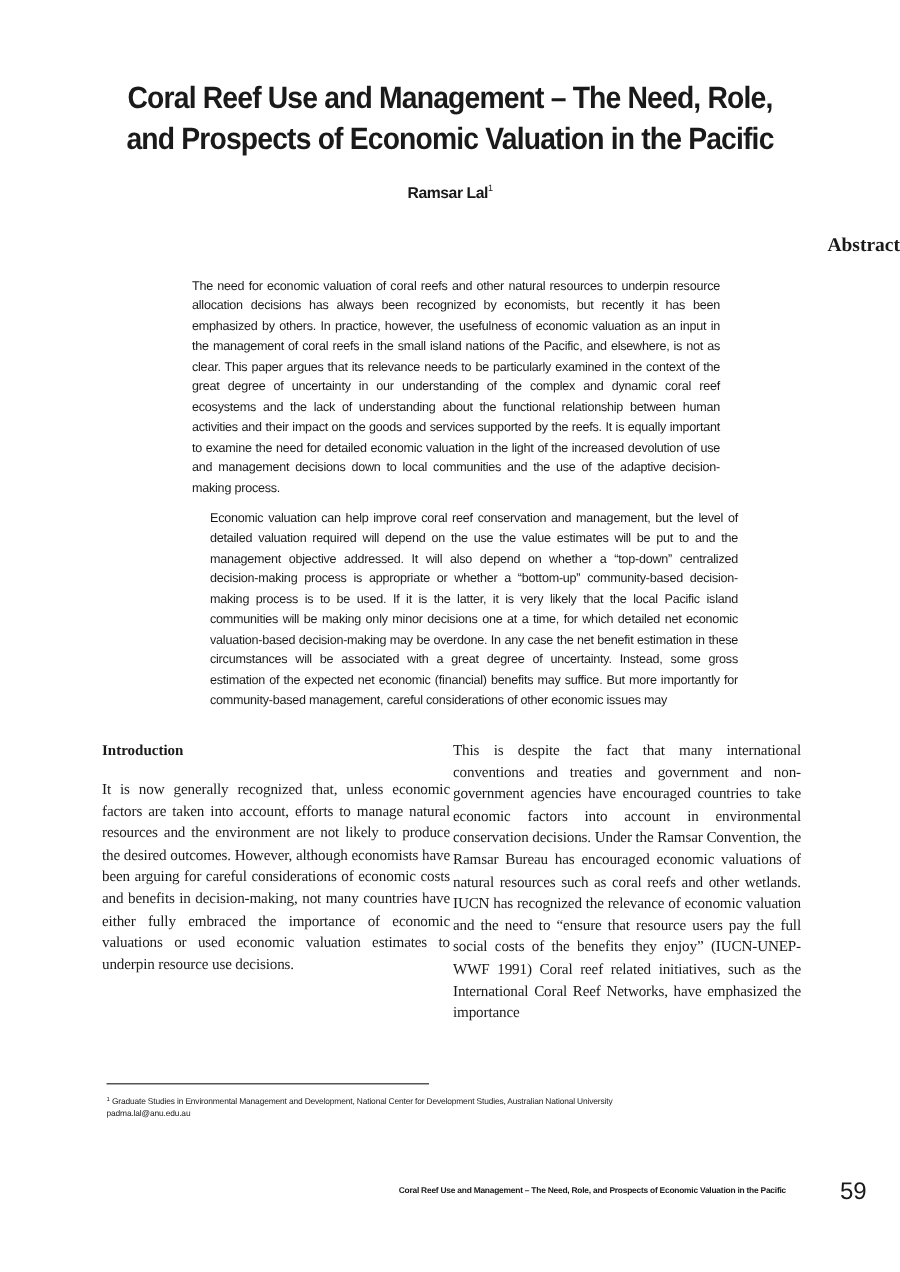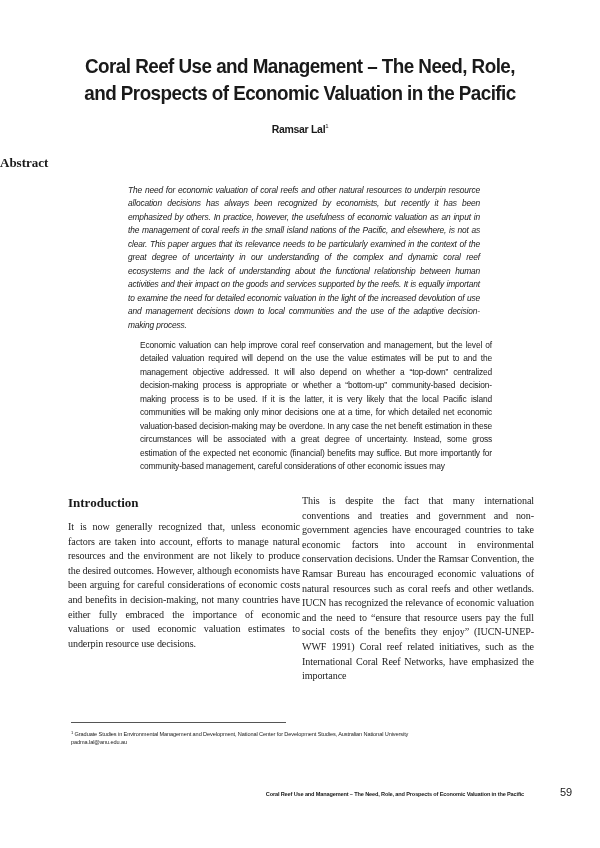--- a/index.html
+++ b/index.html
@@ -10,60 +10,60 @@
       font-size: 20.5px; line-height: 27px; text-align: center;
       letter-spacing: -0.6px; transform: scaleX(0.92); transform-origin: center top;
     }
     .author {
       position: absolute; left: 0; top: 123px; width: 600px; text-align: center;
       font-family: "Liberation Sans", sans-serif; font-weight: bold; font-size: 10.5px;
       letter-spacing: -0.3px;
     }
     .author sup { font-size: 6px; font-weight: normal; vertical-align: 5px; }
     .abstract-heading {
-      position: absolute; left: 0; top: 155px; width: 600px; text-align: left;
+      position: absolute; left: 0; top: 155px; width: 600px; text-align: right;
       font-family: "Liberation Serif", serif; font-weight: bold; font-size: 13px;
     }
     .abstract {
       position: absolute; left: 128px; width: 352px;
       font-family: "Liberation Sans", sans-serif; font-size: 8.4px; line-height: 13.45px;
       text-align: justify; letter-spacing: -0.15px;
     }
-    .abstract.p1 { top: 184px; font-style: italic; }
+    .abstract.p1 { top: 184px; }
     .abstract.p2 { top: 339px; margin-left: 12px; }
     .col {
       position: absolute; width: 232px;
       font-family: "Liberation Serif", serif; font-size: 10.1px; line-height: 14.6px;
       text-align: justify; letter-spacing: -0.1px;
     }
     .col p { margin: 0 0 14.6px 0; }
     .col-left { left: 68px; top: 520px; }
     .col-right { left: 302px; top: 494px; }
     .section-heading {
       position: absolute; left: 68px; top: 495px;
-      font-family: "Liberation Serif", serif; font-weight: bold; font-size: 13px;
+      font-family: "Liberation Serif", serif; font-weight: bold; font-size: 10px;
     }
     .footnote-rule {
       position: absolute; left: 71px; top: 722px; width: 215px; height: 0;
       border-top: 1px solid #555;
     }
     .footnote {
       position: absolute; left: 71px; top: 729px; width: 440px;
       font-family: "Liberation Sans", sans-serif; font-size: 5.6px; line-height: 8px;
       letter-spacing: -0.1px;
     }
     .footnote sup { font-size: 4px; vertical-align: 2px; }
     .footer-running {
       position: absolute; left: 262px; top: 791px; width: 262px; text-align: right;
       font-family: "Liberation Sans", sans-serif; font-weight: bold; font-size: 5.6px;
       letter-spacing: -0.15px;
     }
     .page-number {
       position: absolute; left: 528px; top: 786px;
-      font-family: "Liberation Sans", sans-serif; font-size: 11px; padding-left: 32px;
+      font-family: "Liberation Sans", sans-serif; font-size: 16px; padding-left: 32px;
     }
   </style>
 </head>
 <body>
 
 <div class="title">Coral Reef Use and Management – The Need, Role, and Prospects of Economic Valuation in the Pacific</div>
 
 <div class="author">
   <span>Ramsar Lal</span><sup>1</sup>
 </div>

